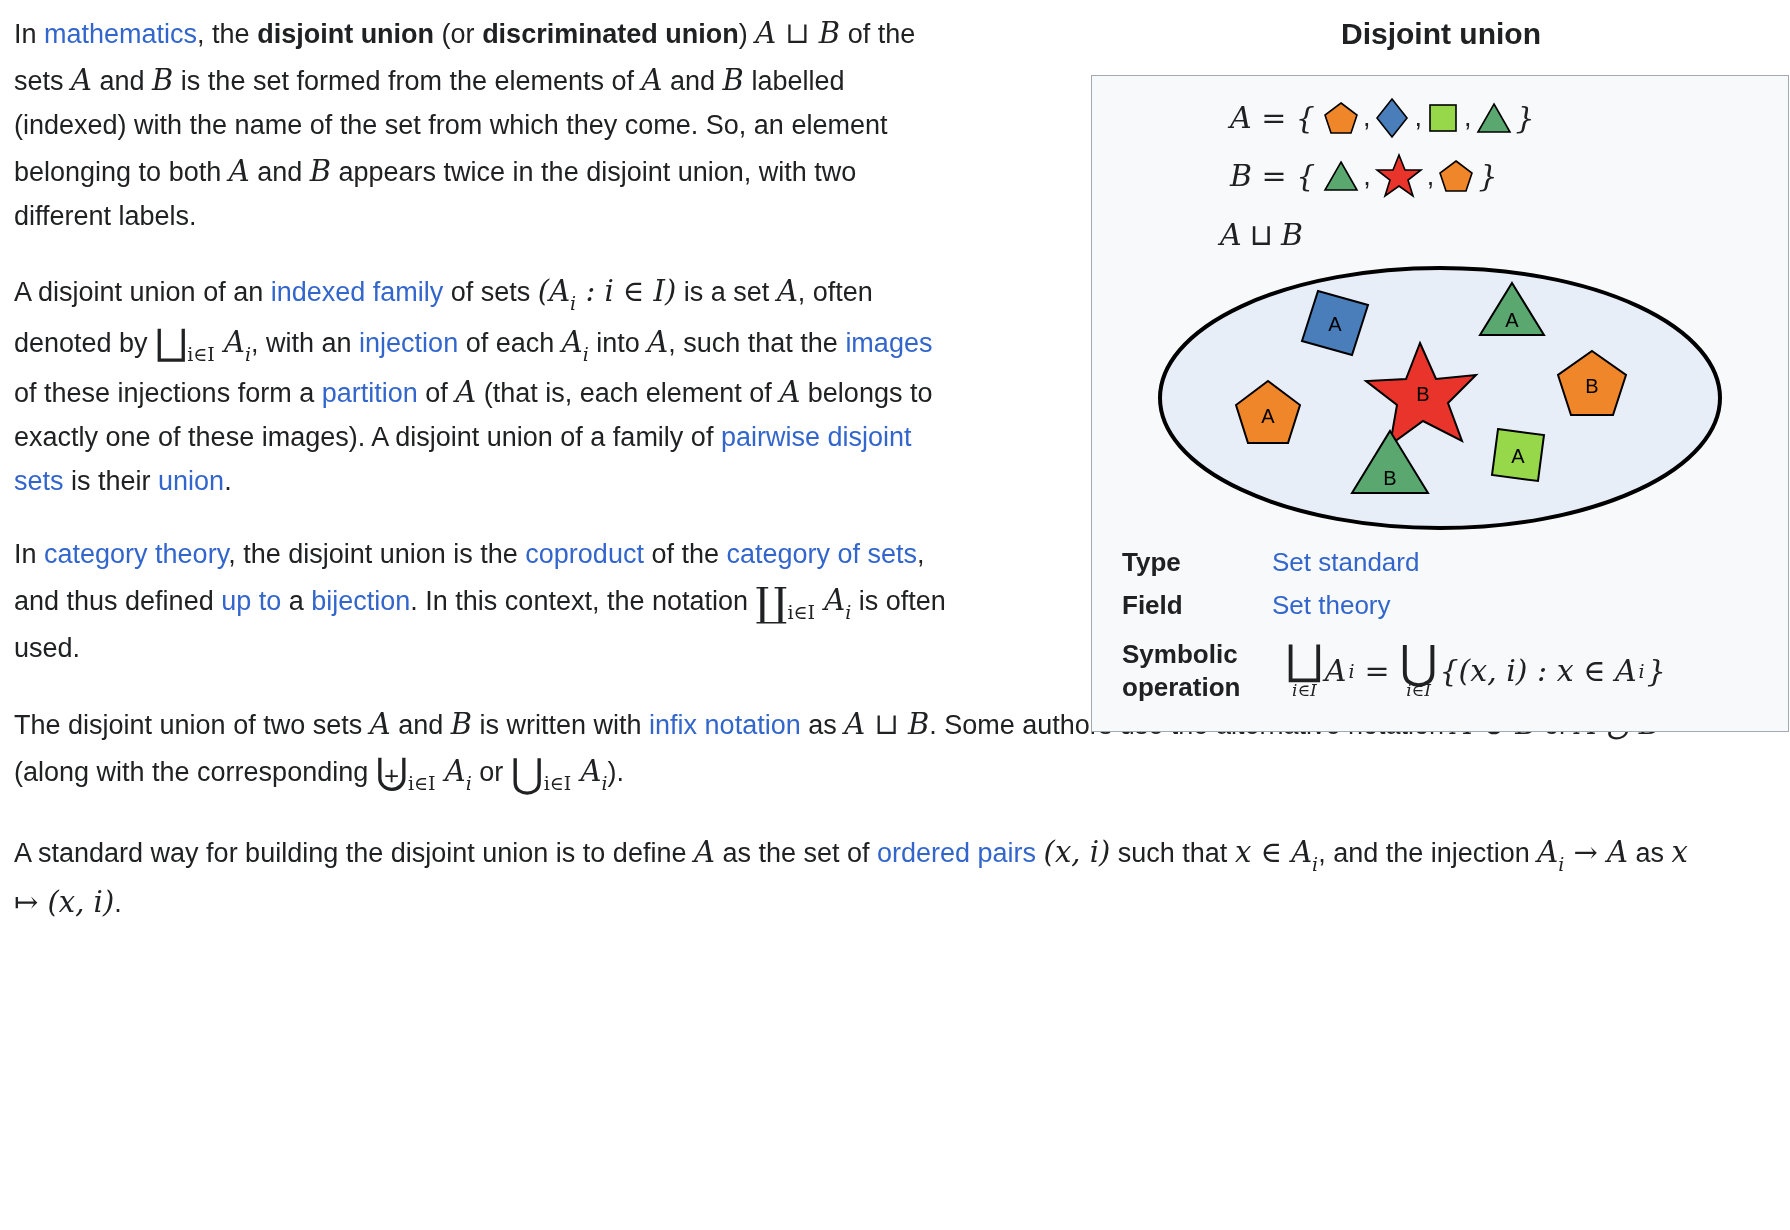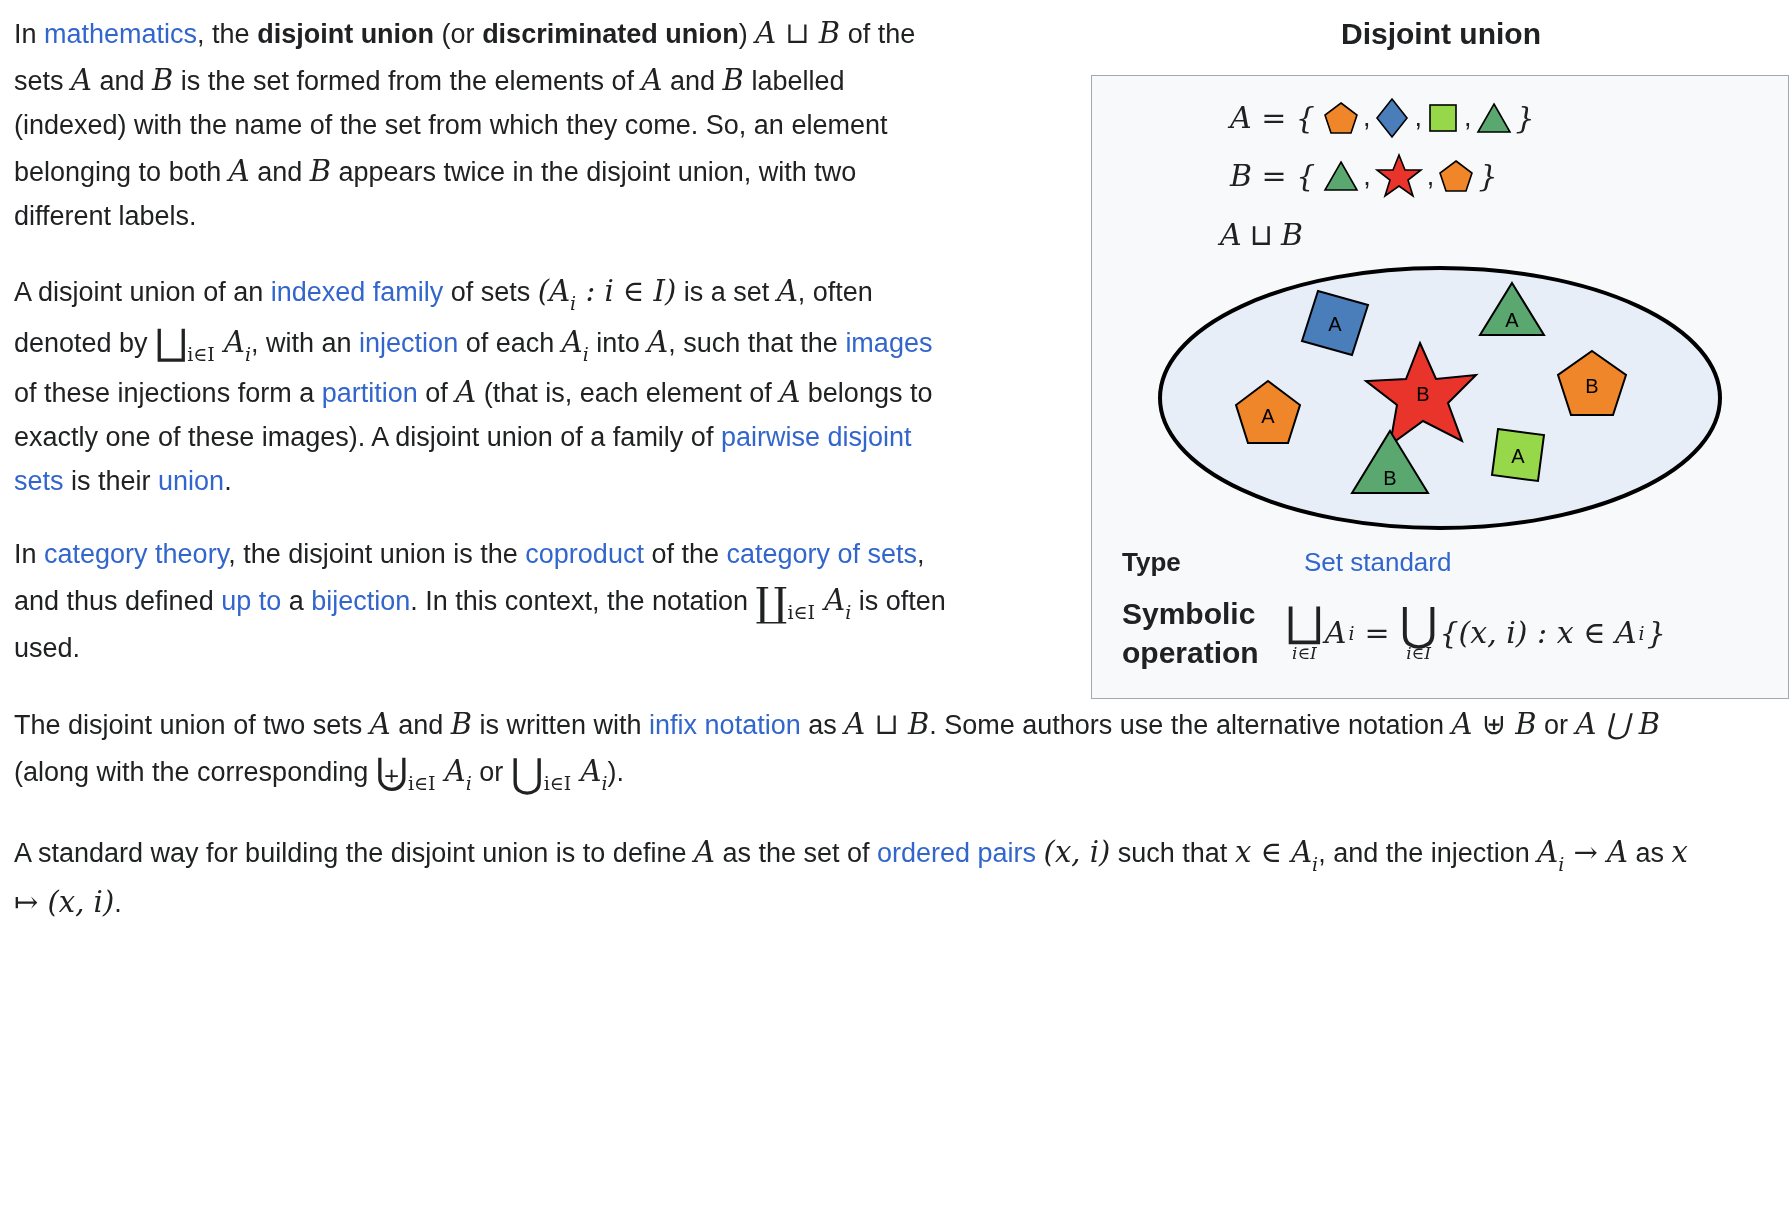--- a/index.html
+++ b/index.html
@@ -117,21 +117,20 @@
     justify-content: center;
   }
   .infobox-rows {
     margin-top: 12px;
     padding: 0 12px;
   }
   .irow {
     display: flex;
     align-items: flex-start;
     margin-bottom: 8px;
-    gap: 32px;
   }
   .irow .k {
     font-weight: bold;
     width: 150px;
     flex: 0 0 150px;
     font-size: 26px;
     line-height: 1.35;
   }
   .irow .v {
     font-size: 26px;
@@ -140,21 +139,21 @@
   .irow .v.linkv { color: #3366cc; }
   .symb-row {
     display: flex;
     align-items: center;
     margin-top: 14px;
   }
   .symb-row .k {
     font-weight: bold;
     width: 150px;
     flex: 0 0 150px;
-    font-size: 30px;
+    font-size: 26px;
     line-height: 1.3;
   }
   .symb-formula {
     font-family: "DejaVu Serif", serif;
     font-size: 30px;
     display: flex;
     align-items: center;
     gap: 2px;
     margin-left: 14px;
   }
@@ -268,20 +267,24 @@
               <polygon points="358,176 404,182 398,228 352,222" fill="#96d84a" stroke="#000" stroke-width="2"></polygon>
               <text x="378" y="210" font-family="Liberation Sans, sans-serif" font-size="20" text-anchor="middle" fill="#000">A</text>
             </g>
           </svg>
         </div>
 
         <div class="infobox-rows">
           <div class="irow">
             <div class="k">Type</div>
             <div class="v linkv">Set standard</div>
+          </div>
+          <div class="irow">
+            <div class="k">Field</div>
+            <div class="v linkv">Set theory</div>
           </div>
 
           <div class="symb-row">
             <div class="k">
               <div>Symbolic</div>
               <div>operation</div>
             </div>
             <div class="symb-formula">
               <span class="bigop">
                 <span class="op">⨆</span>

